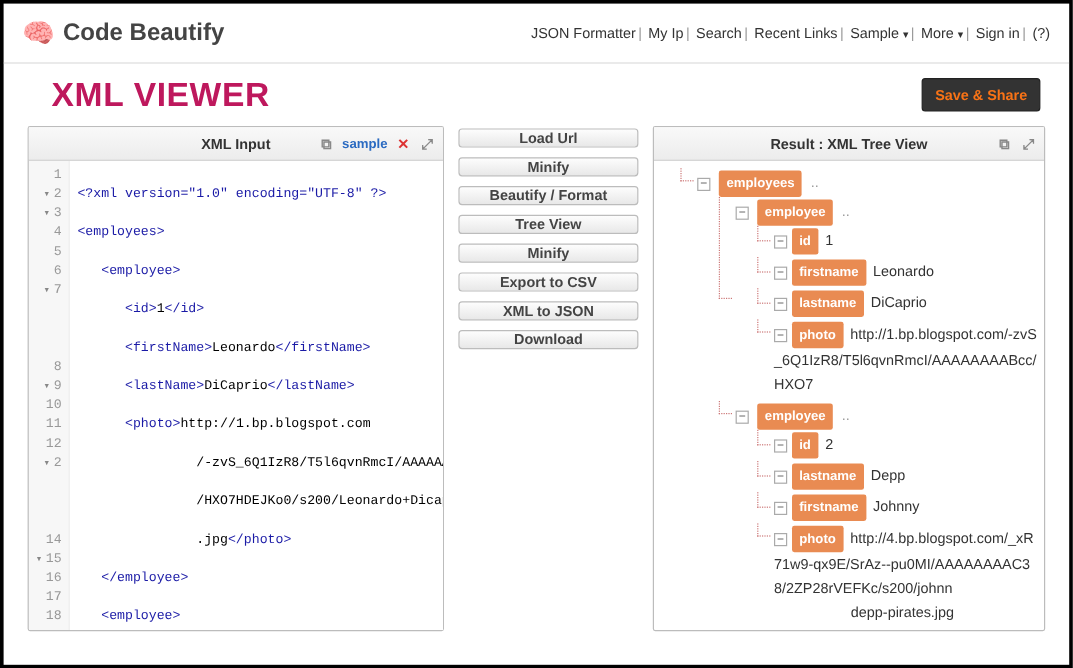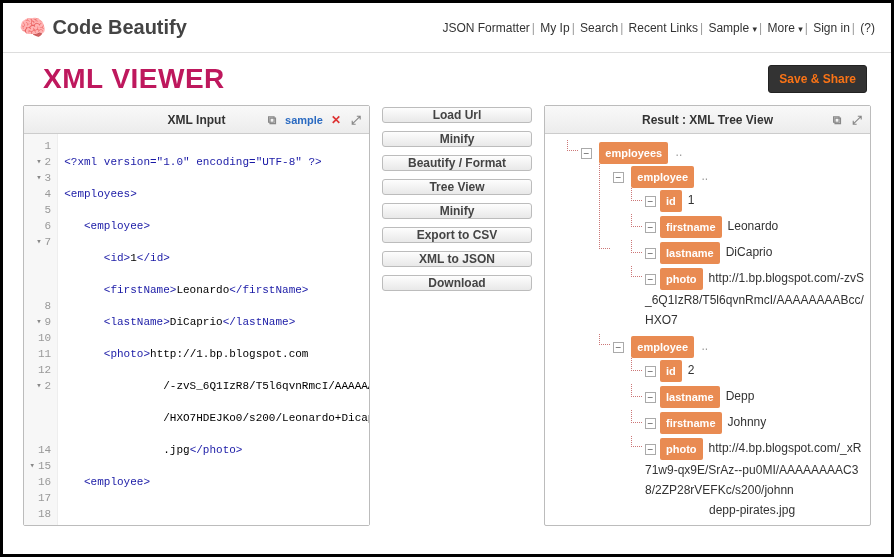--- a/index.html
+++ b/index.html
@@ -158,20 +158,21 @@
 <div class="line"><span class="tag">&lt;?xml version="1.0" encoding="UTF-8" ?&gt;</span></div>
 <div class="line"><span class="tag">&lt;employees&gt;</span></div>
 <div class="line"><span class="tag">   &lt;employee&gt;</span></div>
 <div class="line"><span class="tag">      &lt;id&gt;</span><span class="txt">1</span><span class="tag">&lt;/id&gt;</span></div>
 <div class="line"><span class="tag">      &lt;firstName&gt;</span><span class="txt">Leonardo</span><span class="tag">&lt;/firstName&gt;</span></div>
 <div class="line"><span class="tag">      &lt;lastName&gt;</span><span class="txt">DiCaprio</span><span class="tag">&lt;/lastName&gt;</span></div>
 <div class="line"><span class="tag">      &lt;photo&gt;</span><span class="txt">http://1.bp.blogspot.com</span></div>
 <div class="line"><span class="txt">               /-zvS_6Q1IzR8/T5l6qvnRmcI/AAAAAAAABcc</span></div>
 <div class="line"><span class="txt">               /HXO7HDEJKo0/s200/Leonardo+Dicaprio7</span></div>
 <div class="line"><span class="txt">               .jpg</span><span class="tag">&lt;/photo&gt;</span></div>
+<div class="line"><span class="tag">   &lt;/employee&gt;</span></div>
 <div class="line"><span class="tag">   &lt;employee&gt;</span></div>
 
 
 
 
 
 
 
 
 

